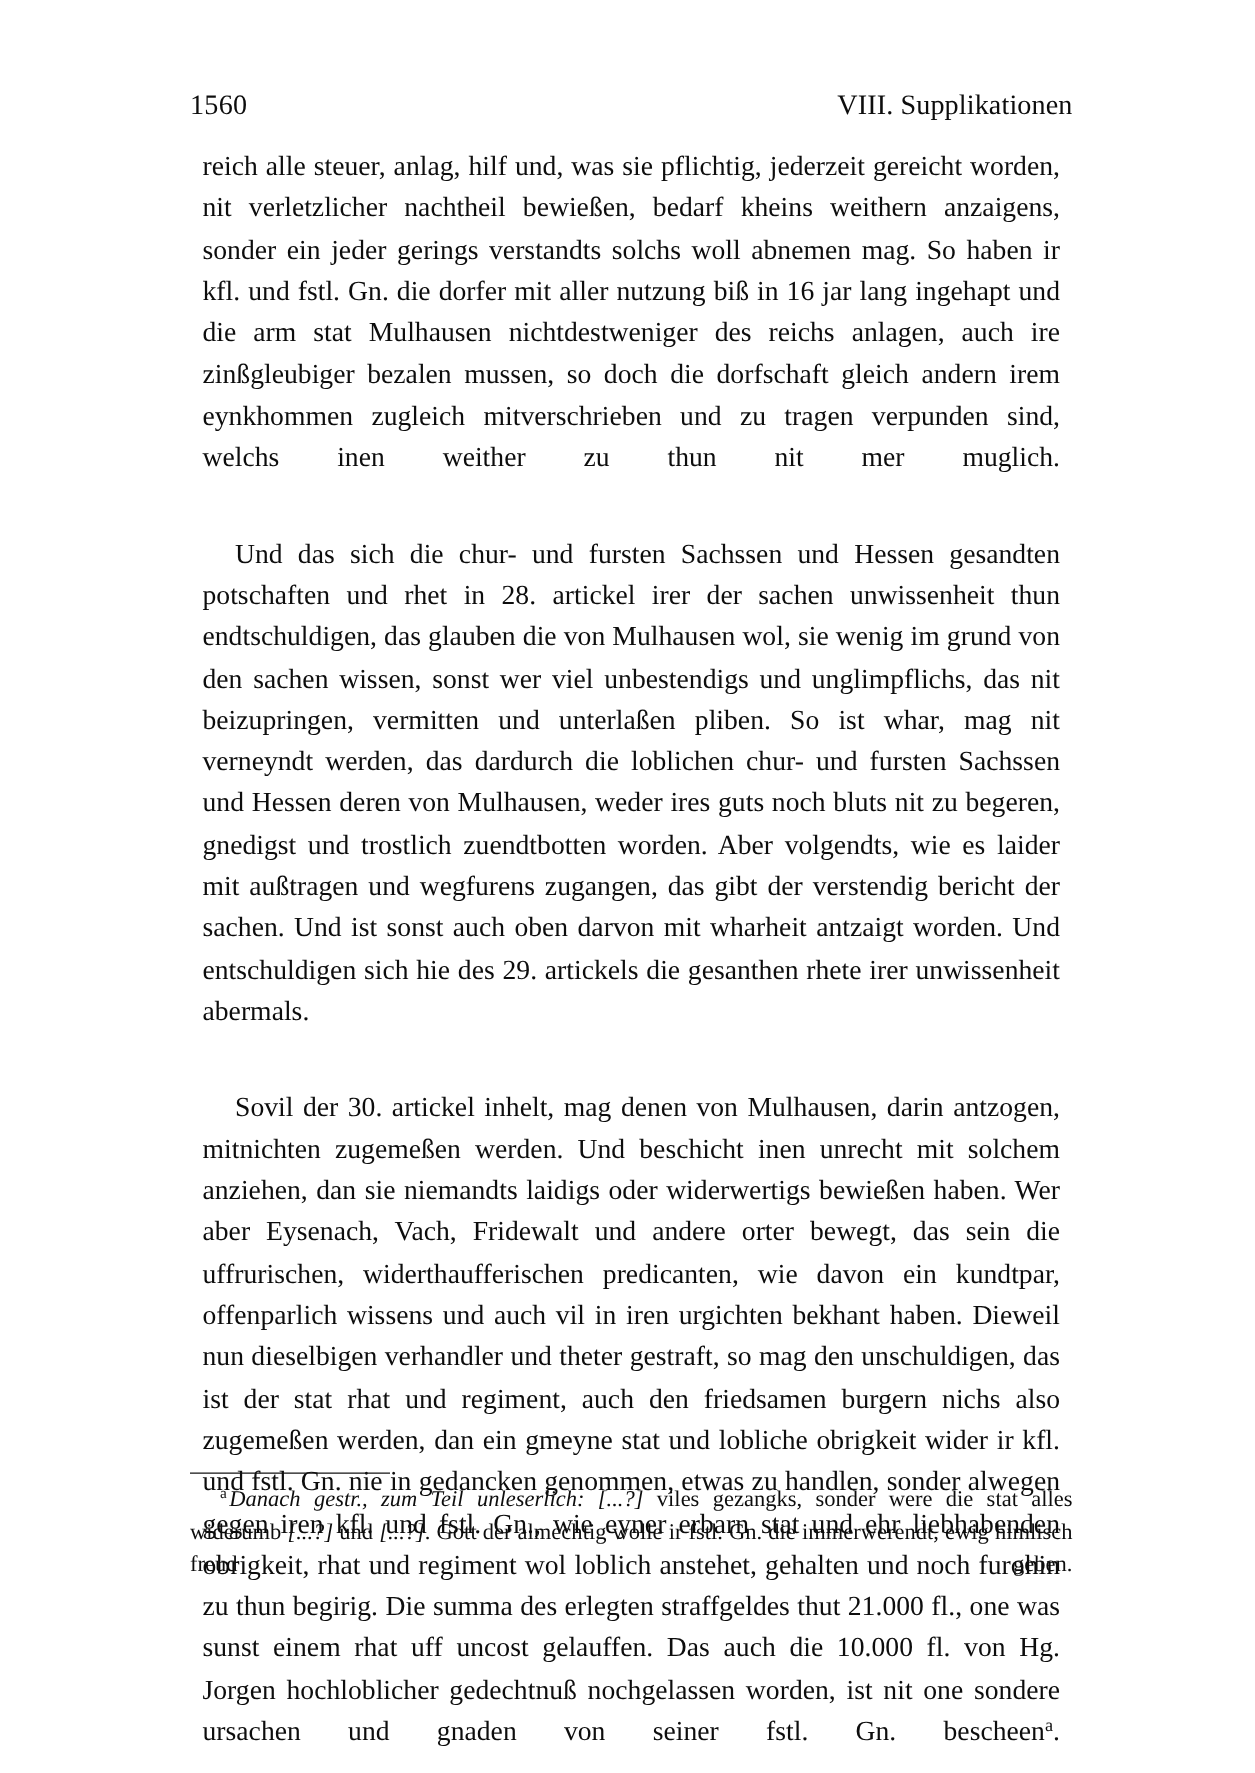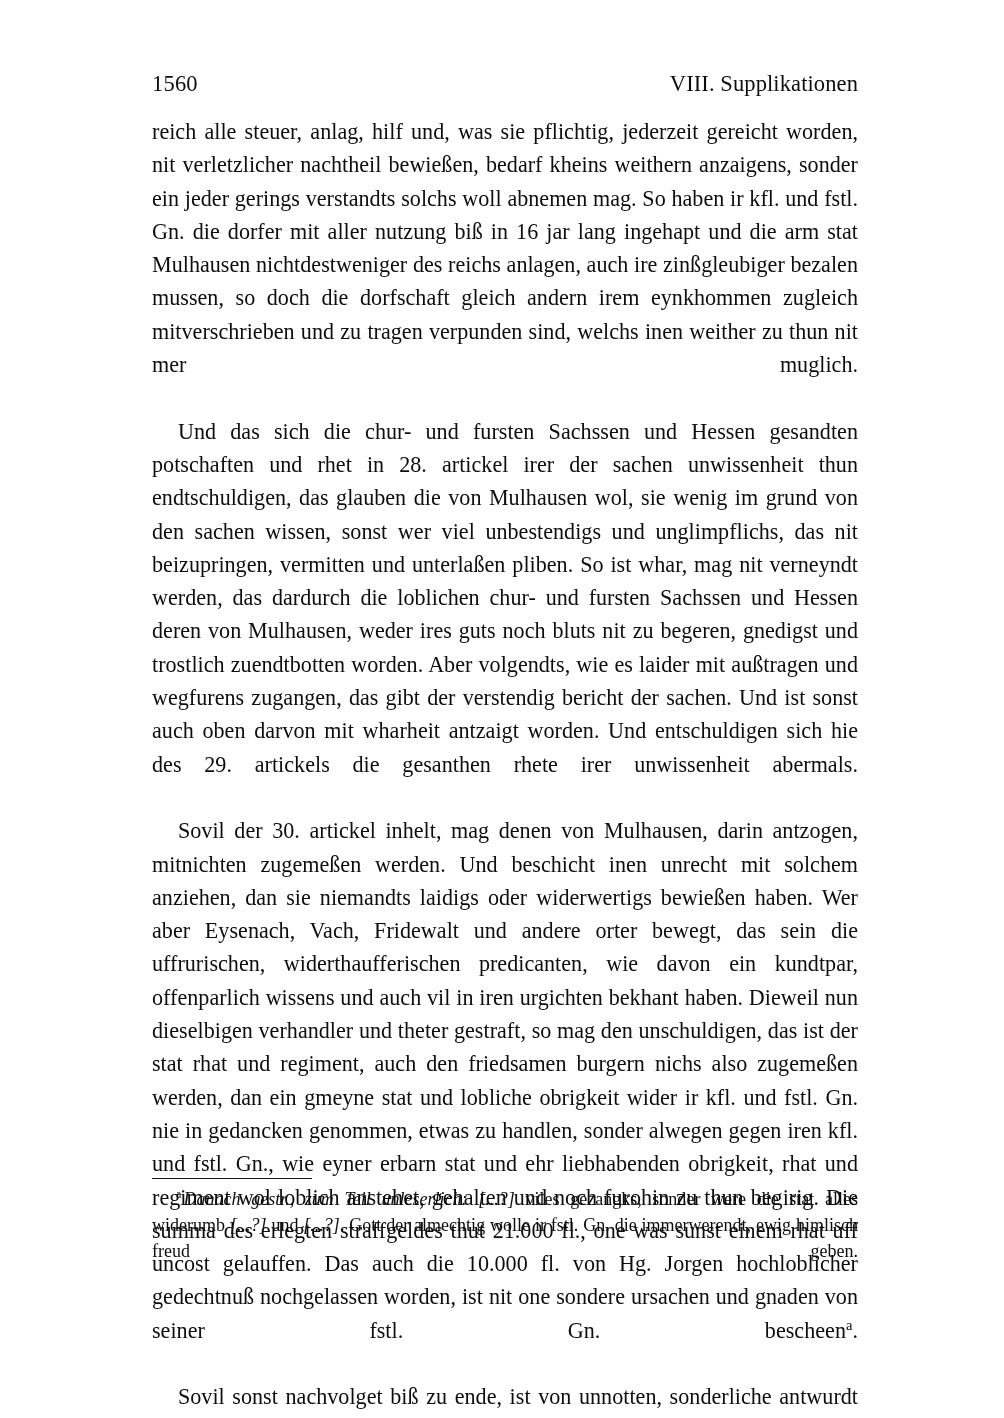--- a/index.html
+++ b/index.html
@@ -48,21 +48,21 @@
     top: 0;
     text-align: right;
     padding-left: 44px;
     letter-spacing: 0.1px;
   }
   
   .body-block {
     margin-top: 9px;
   }
   p.para {
-    margin: 0;
+    margin: 10px;
     font-size: 22.1px;
     line-height: 33.3px;
     text-align: justify;
     text-justify: inter-word;
     hyphens: manual;
     -webkit-hyphens: manual;
     letter-spacing: 0.02px;
     word-spacing: 0.1px;
   }
   p.para.indent {

